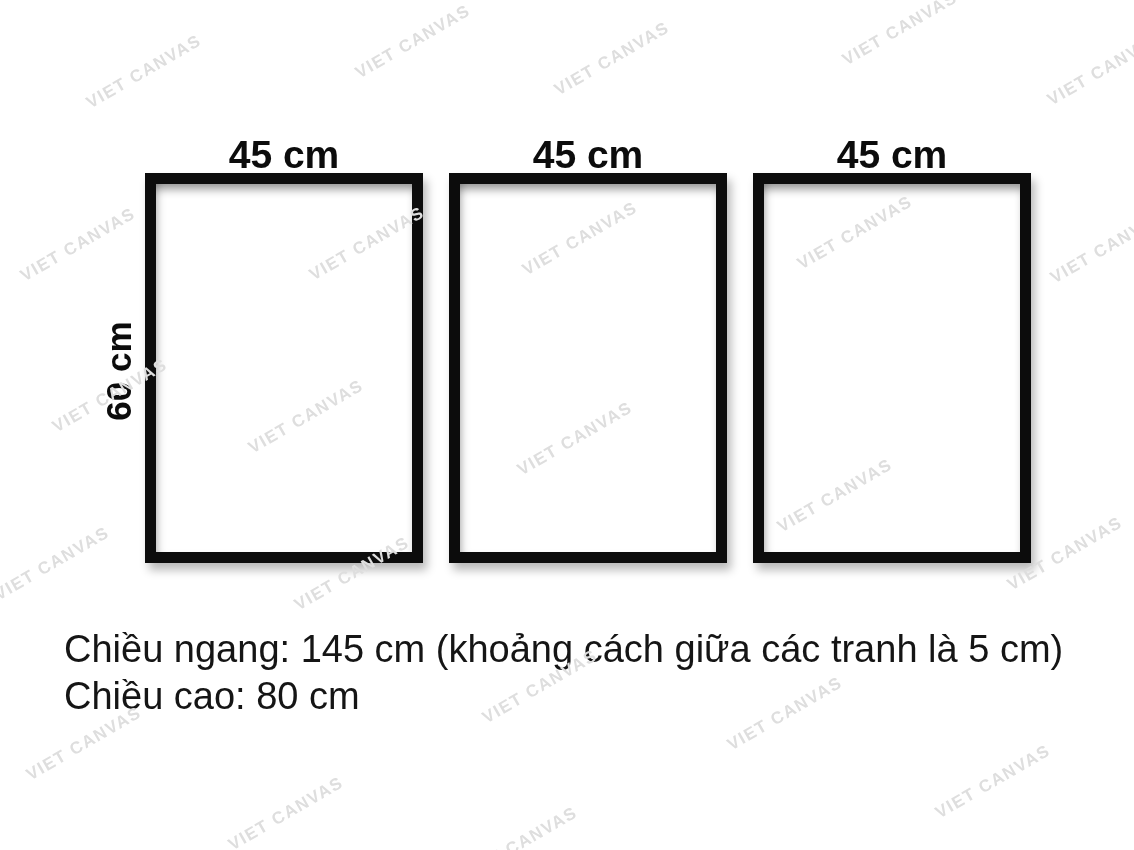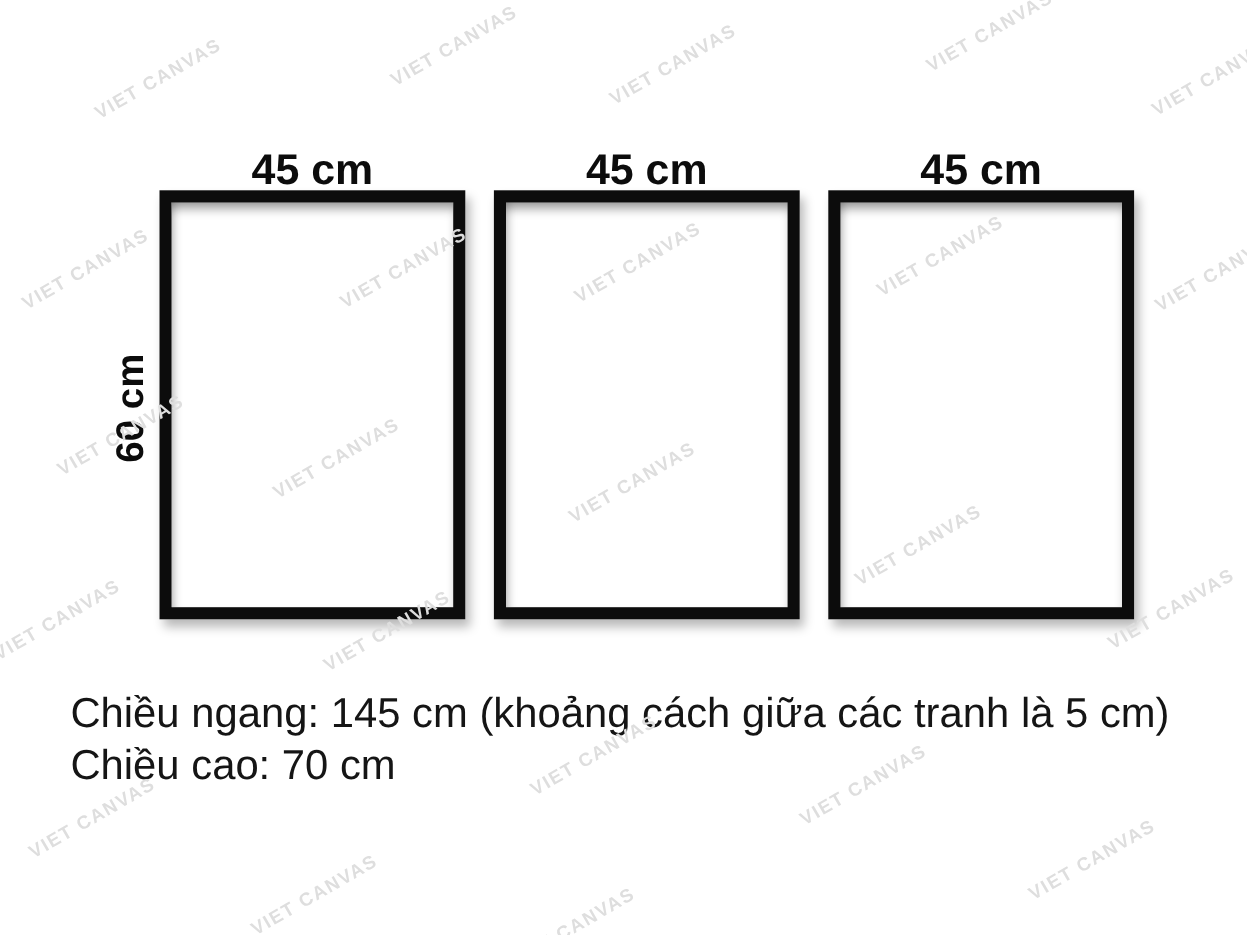--- a/index.html
+++ b/index.html
@@ -137,16 +137,16 @@
   <div class="width-label" id="width-label-3">45 cm</div>
 
   <div class="height-label">60 cm</div>
 
   <div class="frame" id="frame-1"></div>
   <div class="frame" id="frame-2"></div>
   <div class="frame" id="frame-3"></div>
 
   <div class="notes">
     <div>Chiều ngang: 145 cm (khoảng cách giữa các tranh là 5 cm)</div>
-    <div>Chiều cao: 70 cm</div>
+    <div>Chiều cao: 80 cm</div>
   </div>
 
 </div>
 
 </body></html>

